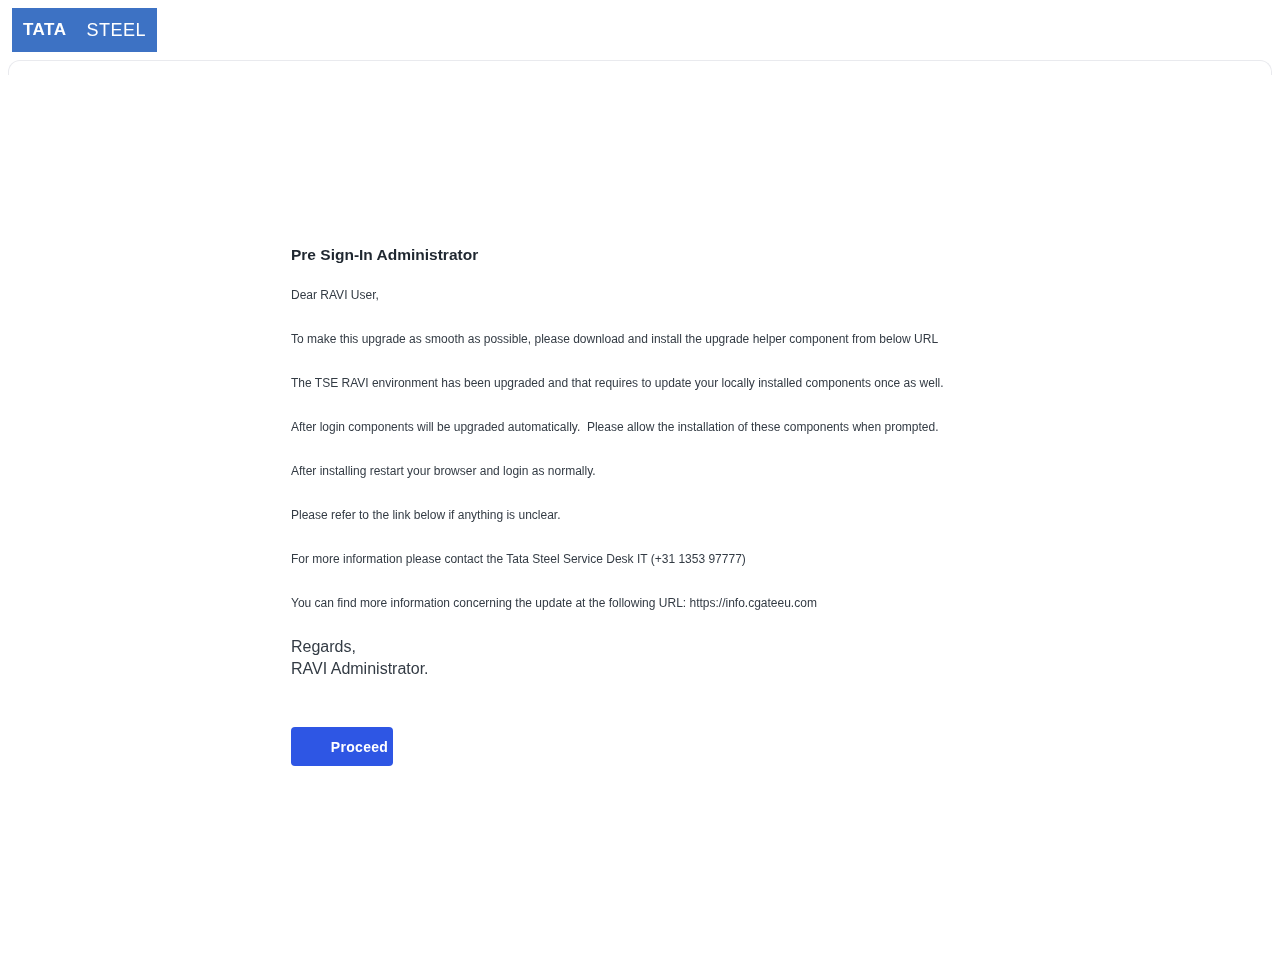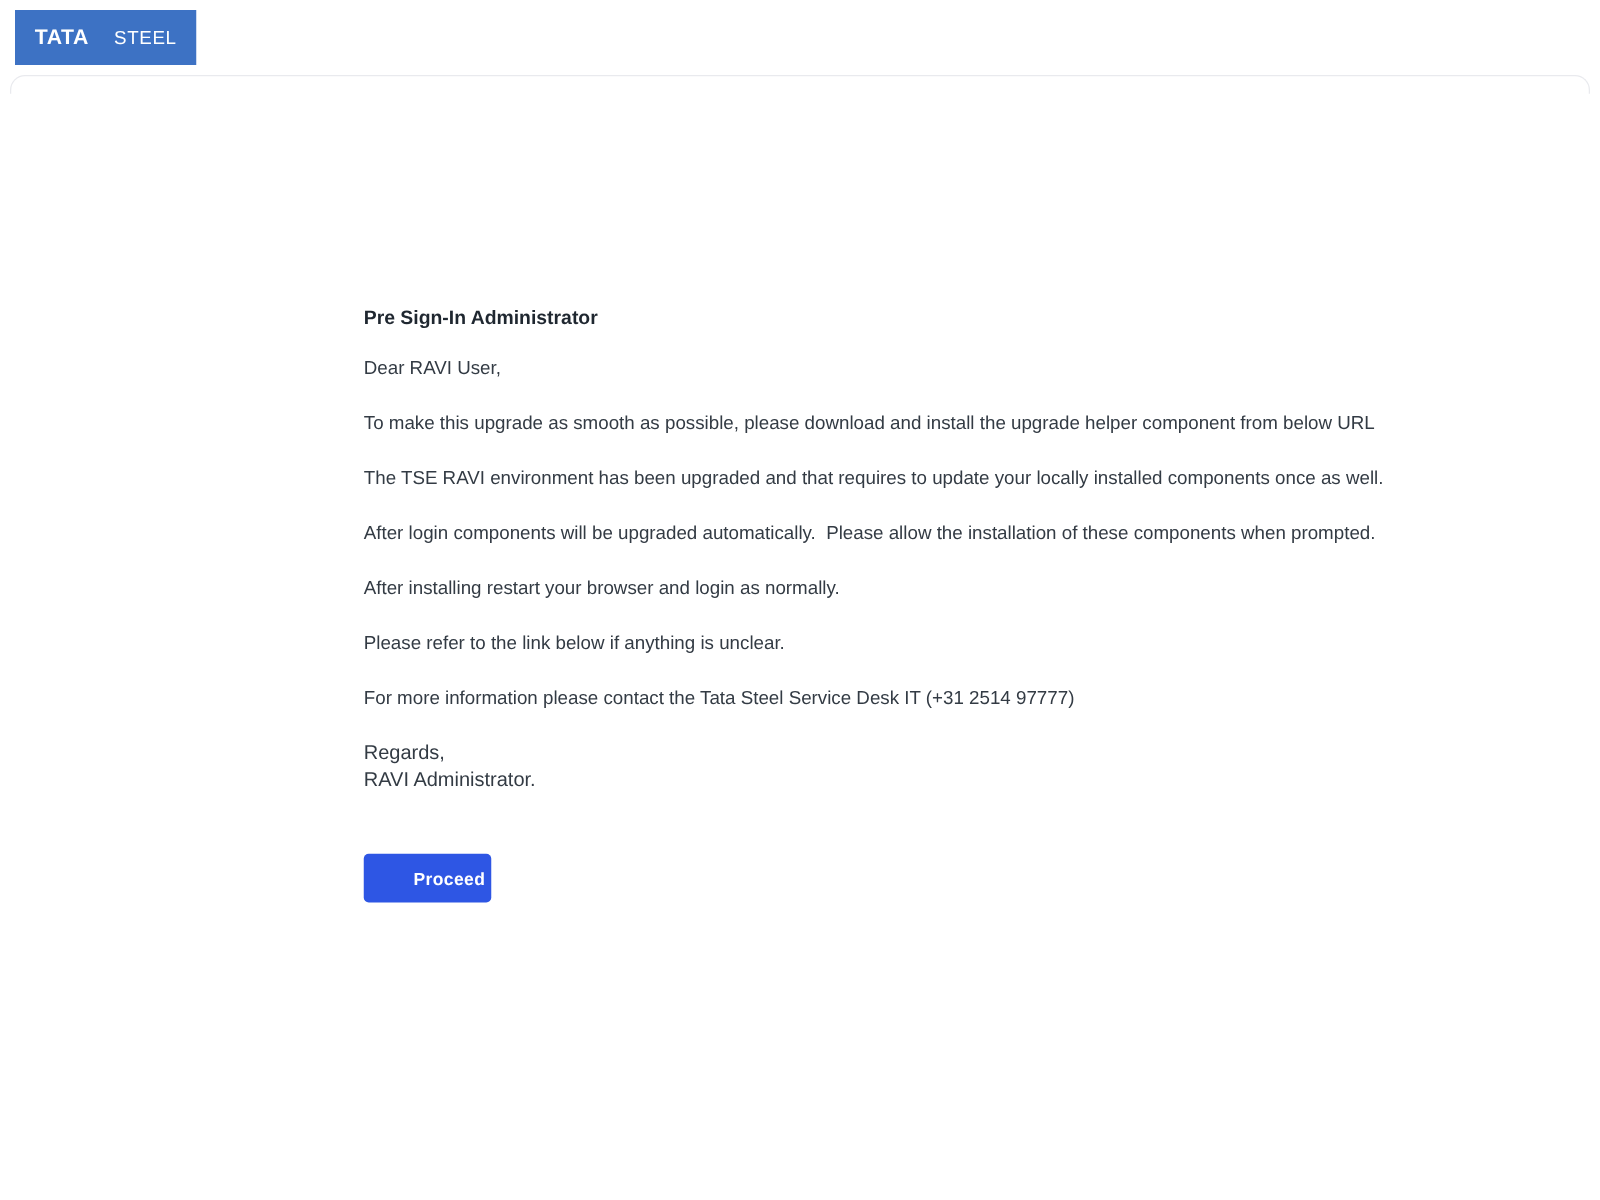--- a/index.html
+++ b/index.html
@@ -29,21 +29,21 @@
     justify-content: center;
     gap: 20px;
     user-select: none;
   }
   .logo-bold {
     font-size: 17px;
     font-weight: 700;
     letter-spacing: 0.5px;
   }
   .logo-light {
-    font-size: 15px;
+    font-size: 18px;
     font-weight: 400;
     letter-spacing: 0.5px;
   }
   
   .card {
     position: relative;
     margin: 0 8px;
     height: 892px;
     border: 1px solid var(--border-light, #e9eaee);
     border-bottom: none;
@@ -68,21 +68,21 @@
     padding: 183px 40px 0 282px;
   }
   .notif-title {
     font-size: 15.5px;
     font-weight: 700;
     color: var(--heading-dark, #1f2730);
     line-height: 22px;
     margin-bottom: 18px;
   }
   .notif-para {
-    font-size: 15px;
+    font-size: 12px;
     font-weight: 400;
     color: var(--text-dark, #333b44);
     line-height: 22px;
     margin-bottom: 22px;
     white-space: pre-wrap;
   }
   .notif-signature {
     font-size: 16px;
     font-weight: 400;
     color: var(--text-dark, #333b44);
@@ -120,18 +120,19 @@
 
 <div class="card">
   <div class="content">
     <div class="notif-title">Pre Sign-In Administrator</div>
     <p class="notif-para">Dear RAVI User,</p>
     <p class="notif-para">To make this upgrade as smooth as possible, please download and install the upgrade helper component from below URL</p>
     <p class="notif-para">The TSE RAVI environment has been upgraded and that requires to update your locally installed components once as well.</p>
     <p class="notif-para">After login components will be upgraded automatically.  Please allow the installation of these components when prompted.</p>
     <p class="notif-para">After installing restart your browser and login as normally.</p>
     <p class="notif-para">Please refer to the link below if anything is unclear.</p>
-    <p class="notif-para">For more information please contact the Tata Steel Service Desk IT (+31 2514 97777)</p>
+    <p class="notif-para">For more information please contact the Tata Steel Service Desk IT (+31 1353 97777)</p>
+    <p class="notif-para">You can find more information concerning the update at the following URL: https://info.cgateeu.com</p>
     <p class="notif-signature">Regards,
 RAVI Administrator.</p>
     <button class="proceed-btn">Proceed</button>
   </div>
 </div>
 
 </body></html>

